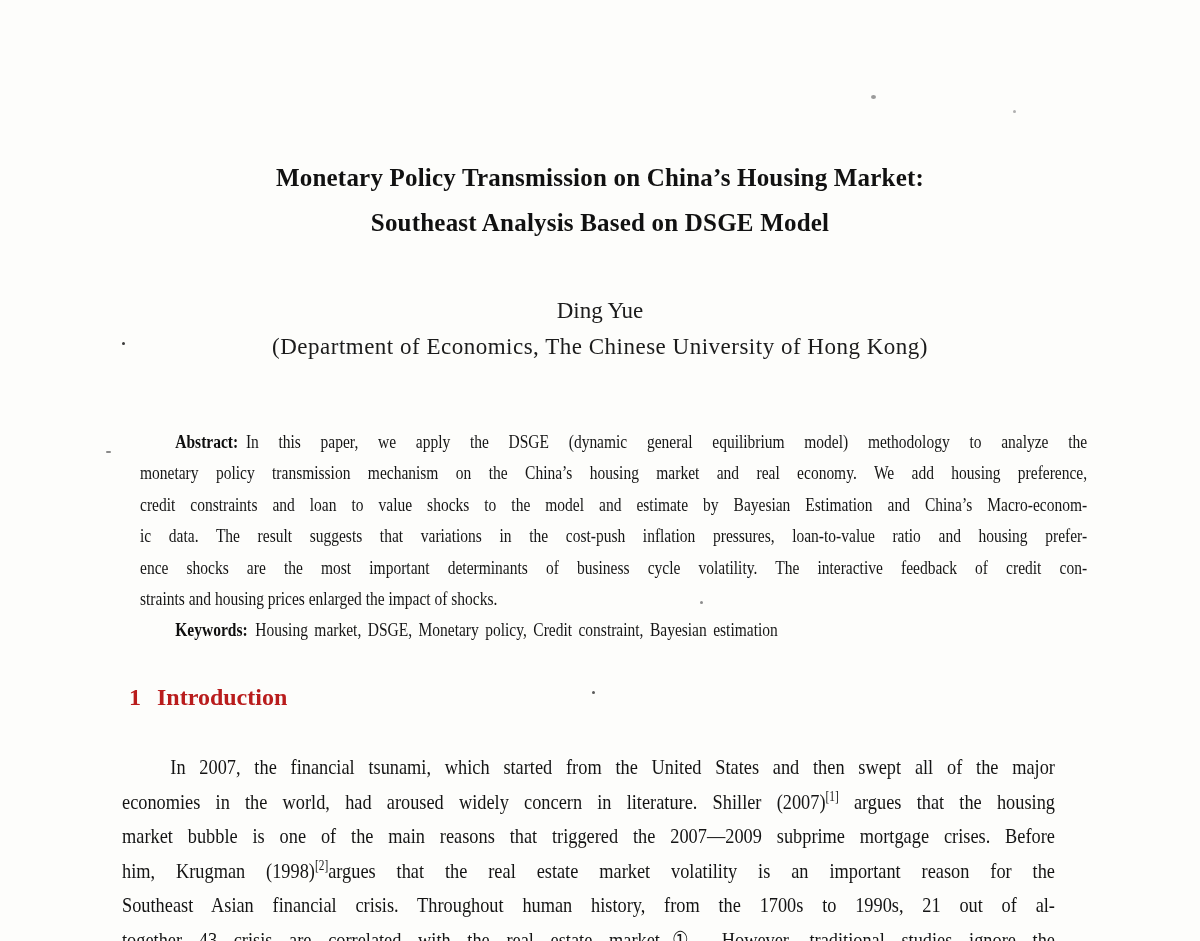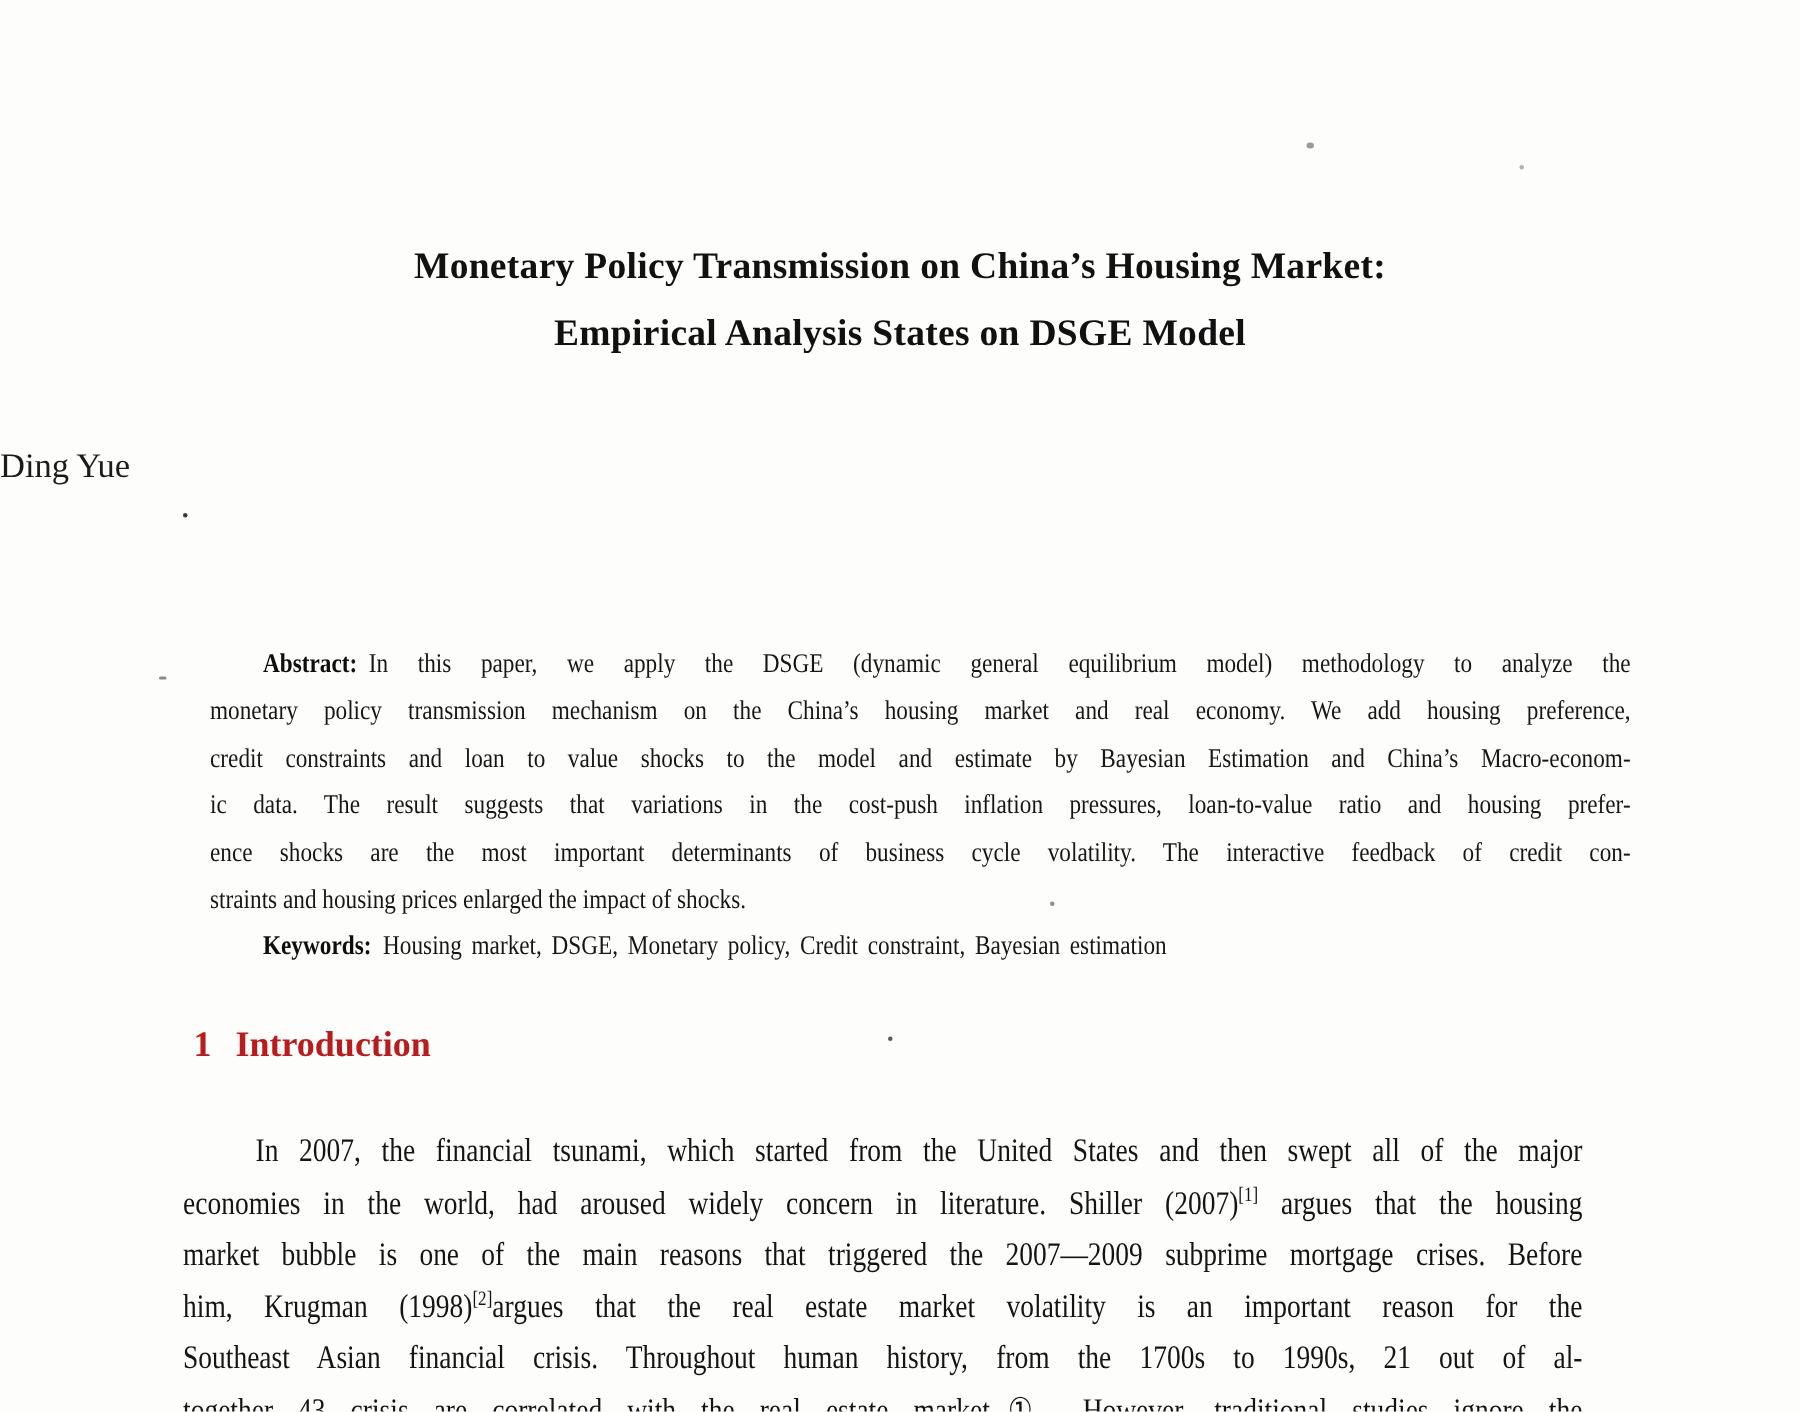--- a/index.html
+++ b/index.html
@@ -18,21 +18,21 @@
     position: absolute; top: 155px; left: 0; width: 1200px;
     text-align: center;
     font-size: 25px; font-weight: bold;
     line-height: 45px;
     letter-spacing: 0.2px;
     color: #111;
   }
   
   .author {
     position: absolute; top: 297px; left: 0; width: 1200px;
-    font-size: 23px; line-height: 28px;
+    text-align: center; font-size: 23px; line-height: 28px;
   }
   .affiliation {
     position: absolute; top: 333px; left: 0; width: 1200px;
     text-align: center; font-size: 23px; line-height: 28px;
     letter-spacing: 0.5px;
   }
 
   
   .abstract {
     position: absolute; left: 140px; top: 427px;
@@ -82,24 +82,25 @@
 
   <div class="speck sp1"></div>
   <div class="speck sp2"></div>
   <div class="speck sp3"></div>
   <div class="speck sp4"></div>
   <div class="speck sp5"></div>
   <div class="speck sp6"></div>
 
   <div class="title">
     <div>Monetary Policy Transmission on China’s Housing Market:</div>
-    <div>Empirical Analysis States on DSGE Model</div>
+    <div>Southeast Analysis Based on DSGE Model</div>
   </div>
 
   <div class="author">Ding Yue</div>
+  <div class="affiliation">(Department of Economics, The Chinese University of Hong Kong)</div>
 
   <div class="abstract">
     <div class="line just indent"><b class="lbl">Abstract:</b><span>In this paper, we apply the DSGE (dynamic general equilibrium model) methodology to analyze the</span></div>
     <div class="line just">monetary policy transmission mechanism on the China’s housing market and real economy. We add housing preference,</div>
     <div class="line just">credit constraints and loan to value shocks to the model and estimate by Bayesian Estimation and China’s Macro-econom-</div>
     <div class="line just">ic data. The result suggests that variations in the cost-push inflation pressures, loan-to-value ratio and housing prefer-</div>
     <div class="line just">ence shocks are the most important determinants of business cycle volatility. The interactive feedback of credit con-</div>
     <div class="line">straints and housing prices enlarged the impact of shocks.</div>
     <div class="line indent kw"><b class="lbl">Keywords:</b><span>Housing market, DSGE, Monetary policy, Credit constraint, Bayesian estimation</span></div>
   </div>

